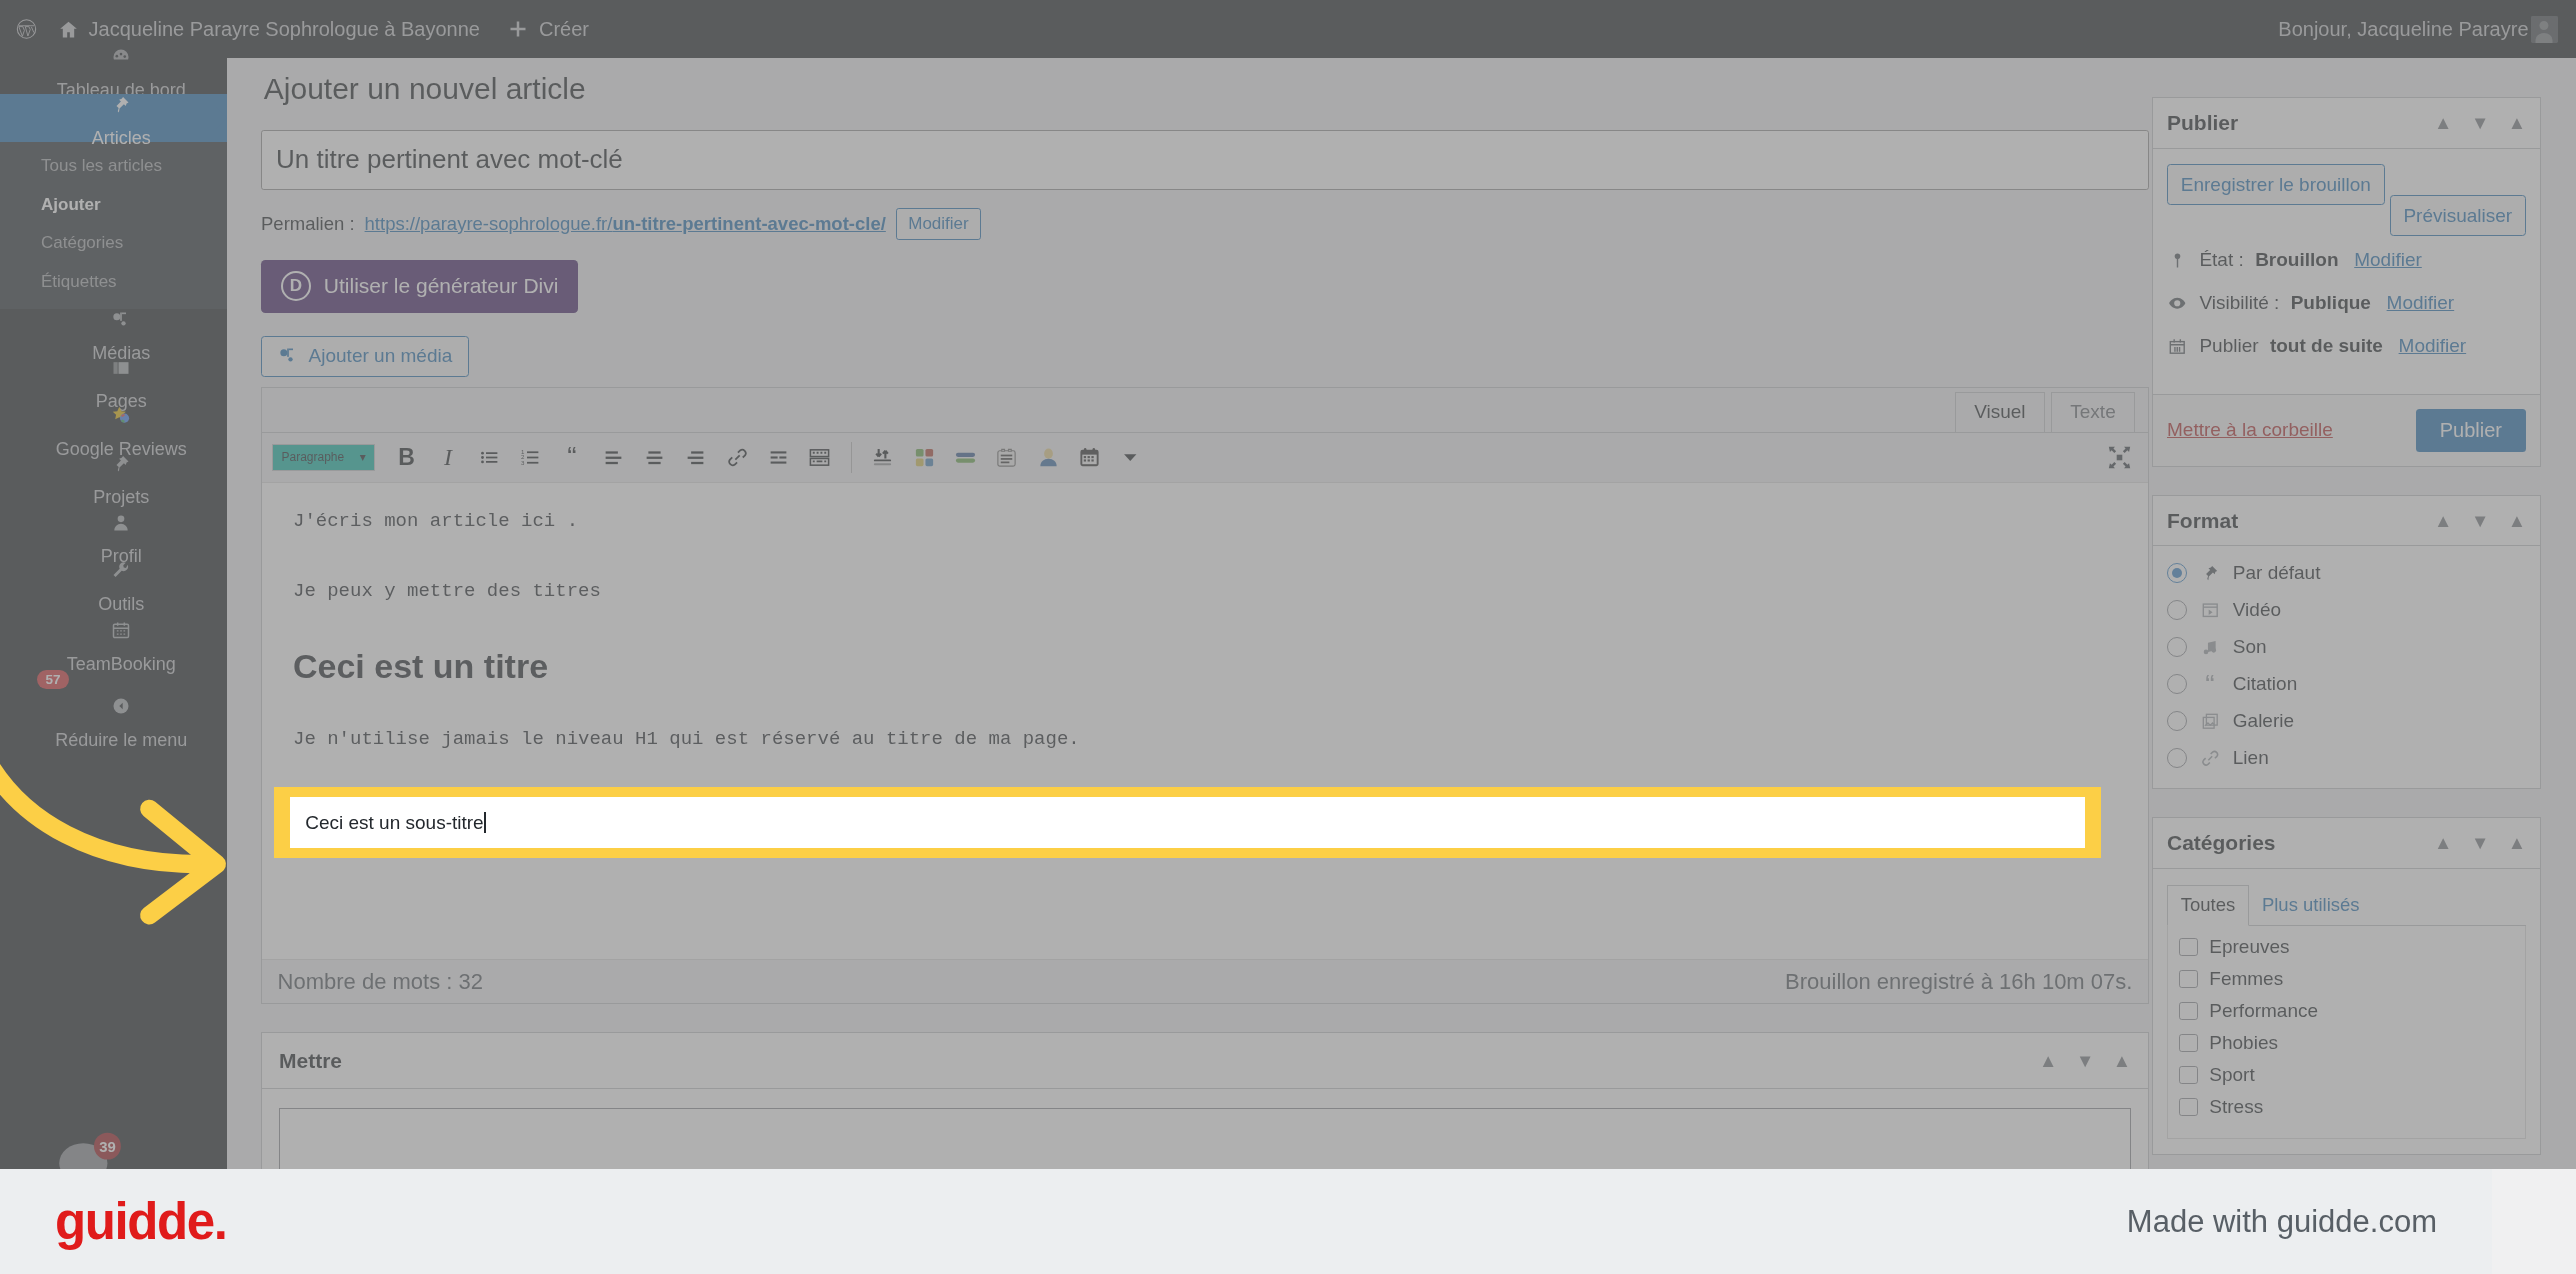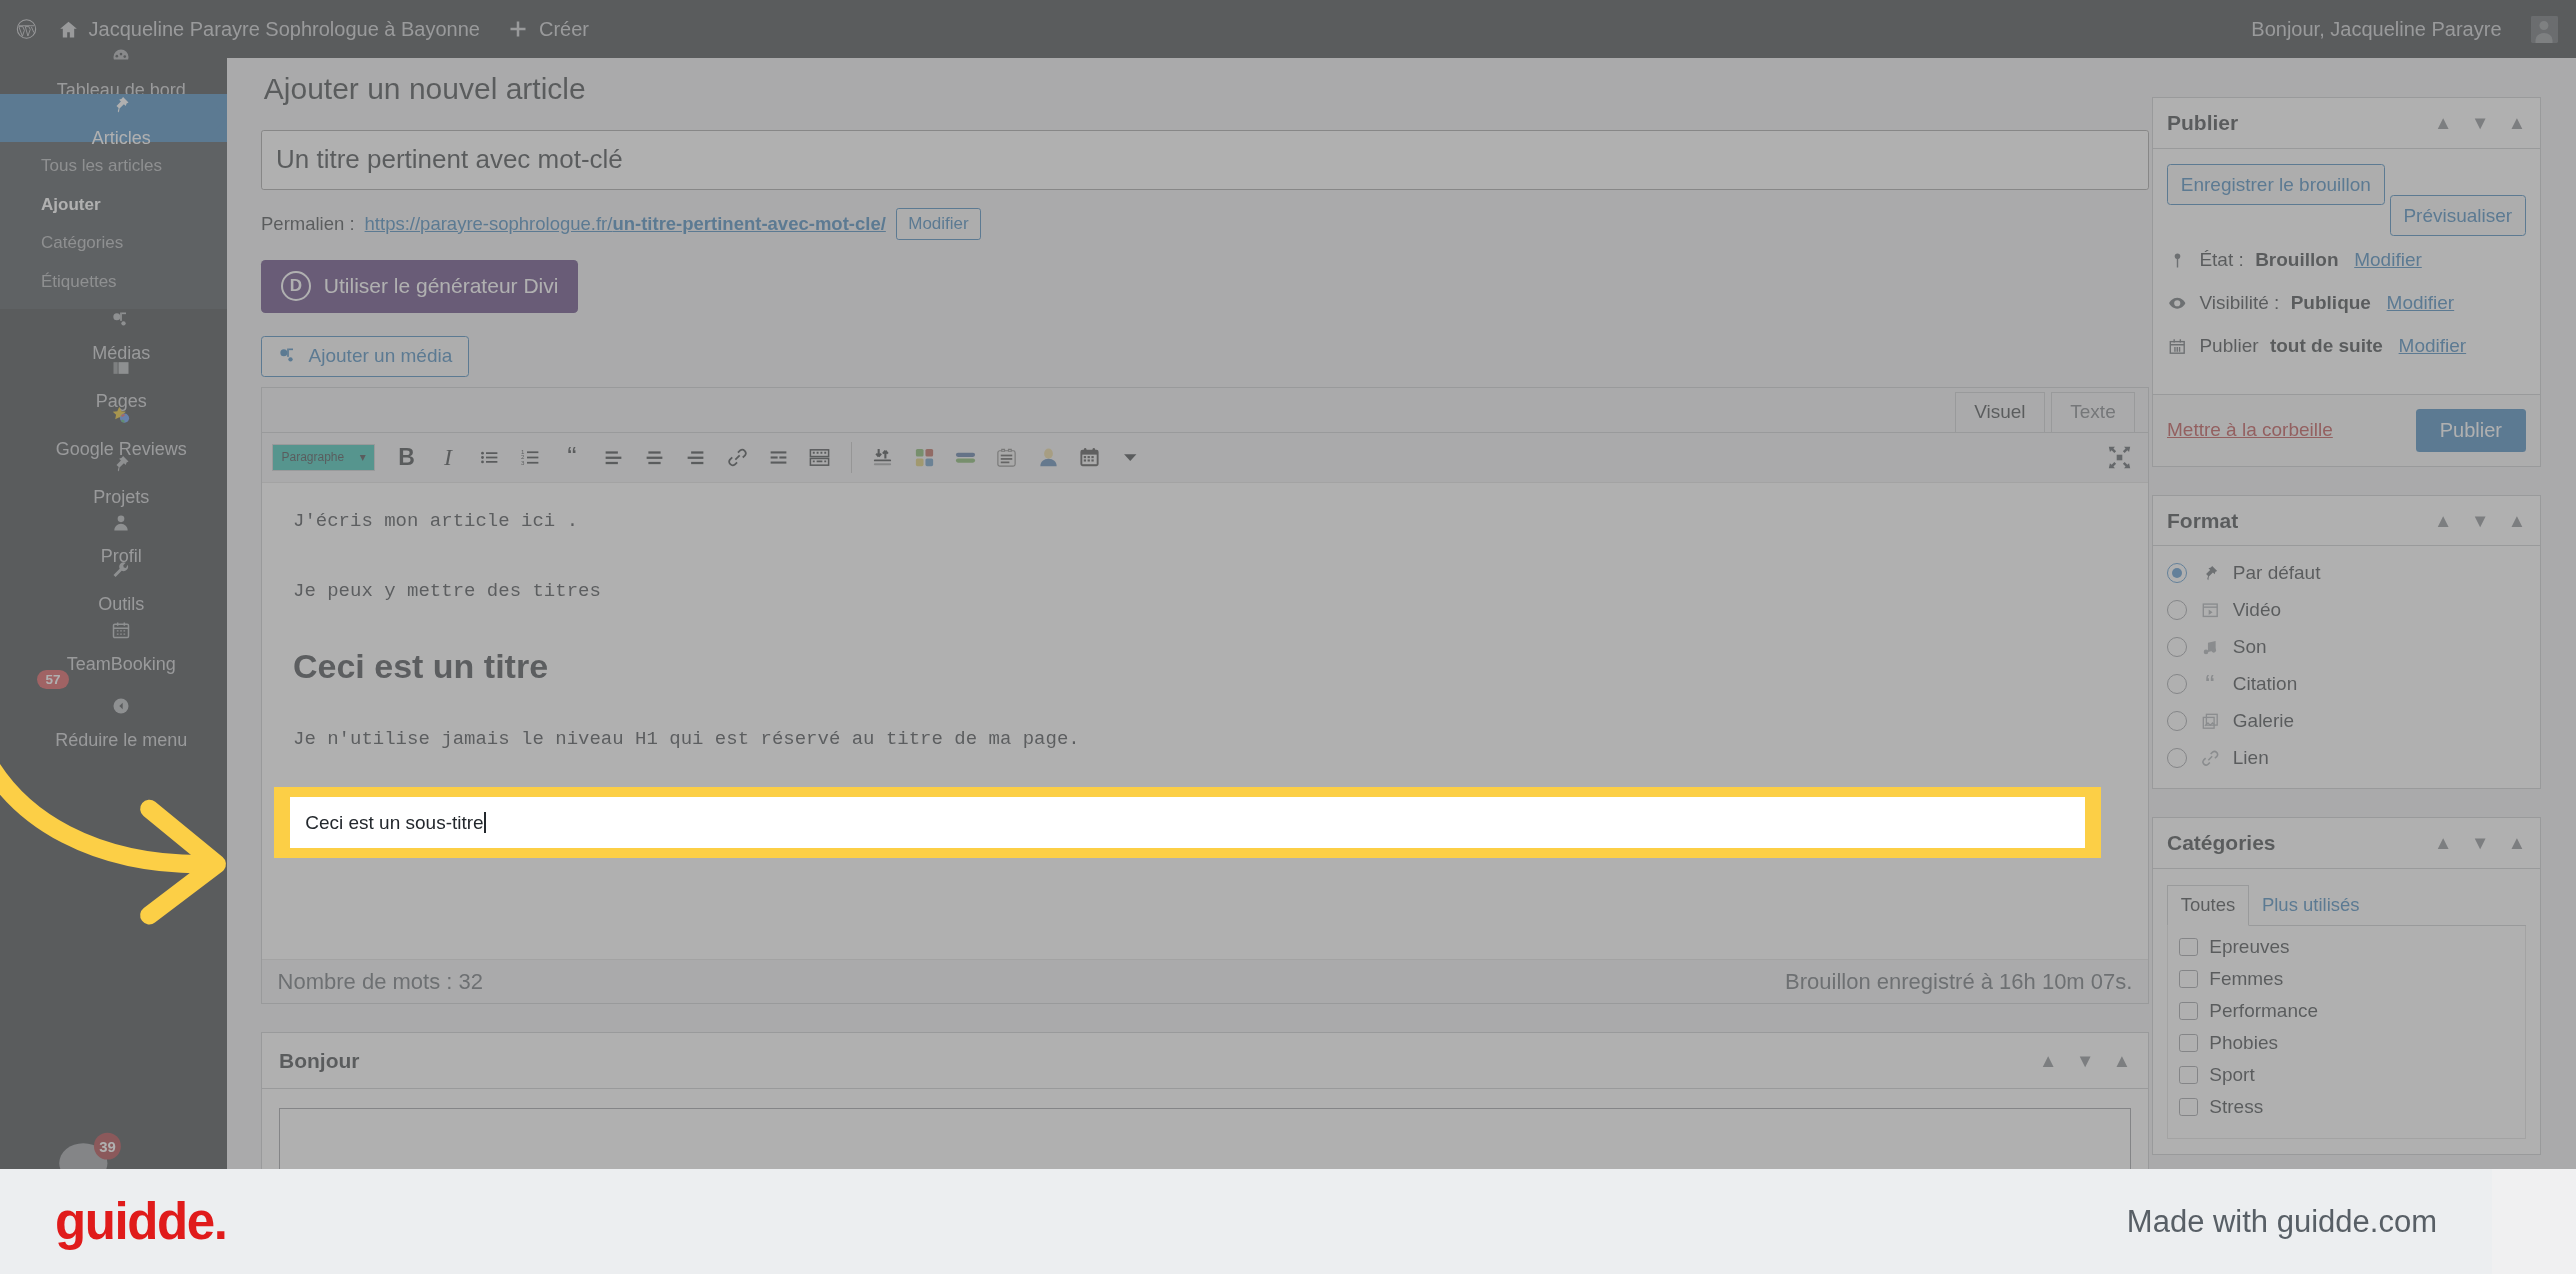--- a/index.html
+++ b/index.html
@@ -33,21 +33,21 @@
     width: 2576px; height: 58px;
     background: #1d2327;
     display: flex; align-items: center;
     color: #c3c4c7;
     font-size: 20px;
     z-index: 10;
   }
   .ab-item { display: flex; align-items: center; gap: 10px; padding: 0 14px; height: 46px; }
   .ab-wp { padding-left: 15.6px; padding-right: 7px; }
   .ab-spacer { flex: 1; }
-  .ab-right { display: flex; align-items: center; gap: 29px; padding-right: 18.5px; }
+  .ab-right { display: flex; align-items: center; gap: 2px; padding-right: 18.5px; }
   .avatar-sq {
     width: 27px; height: 27px; background: #4a4f54; border-radius: 1.4px;
     position: relative; overflow: hidden;
   }
   .avatar-sq::before {
     content:''; position:absolute; left:50%; top:5px; transform:translateX(-50%);
     width:9.2px; height:9.2px; border-radius:50%; background:#7b8085;
   }
   .avatar-sq::after {
     content:''; position:absolute; left:50%; bottom:-4.3px; transform:translateX(-50%);
@@ -655,21 +655,21 @@
         </div>
 
         <div class="editor-status">
           <span>Nombre de mots : 32</span>
           <span>Brouillon enregistré à 16h 10m 07s.</span>
         </div>
       </div>
 
       <div class="panel-extrait">
         <div class="panel-head">
-          <span>Bonjour</span>
+          <span>Mettre</span>
           <span class="panel-handles">
             <span>▲</span>
             <span>▼</span>
             <span>▲</span>
           </span>
         </div>
         <div class="extrait-body">
           <div class="extrait-ta"></div>
         </div>
       </div>

